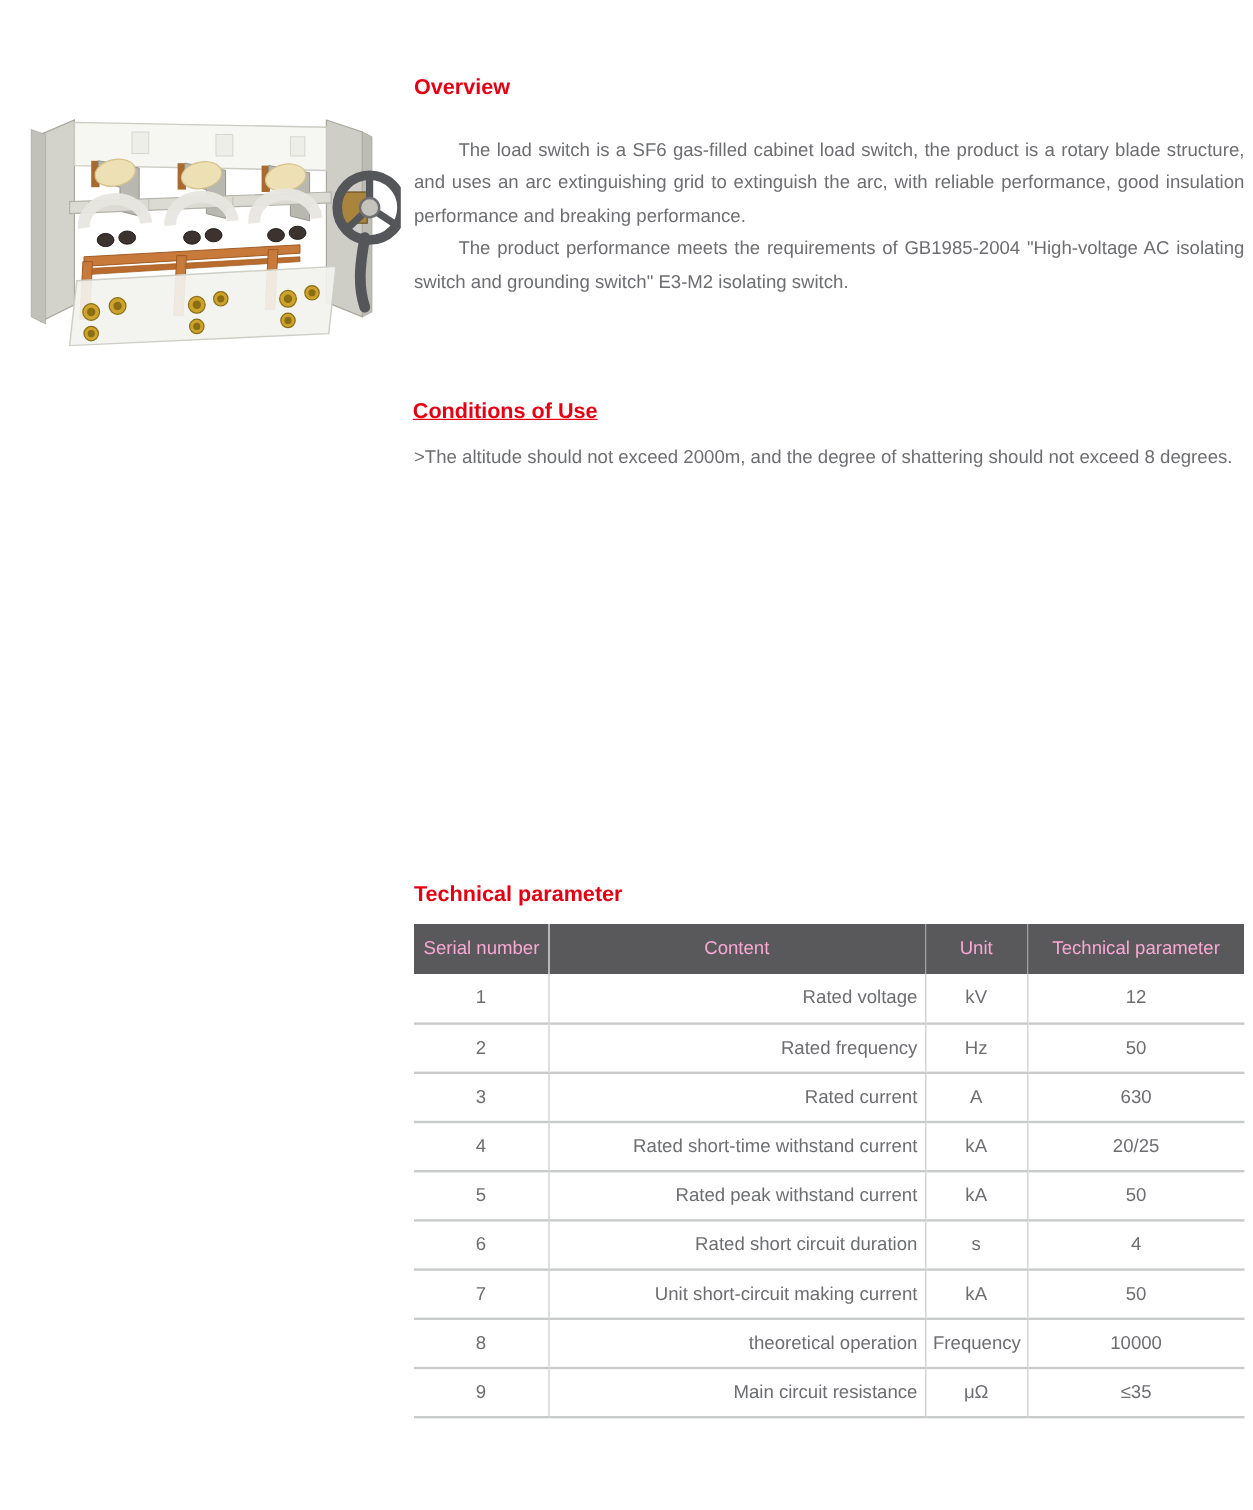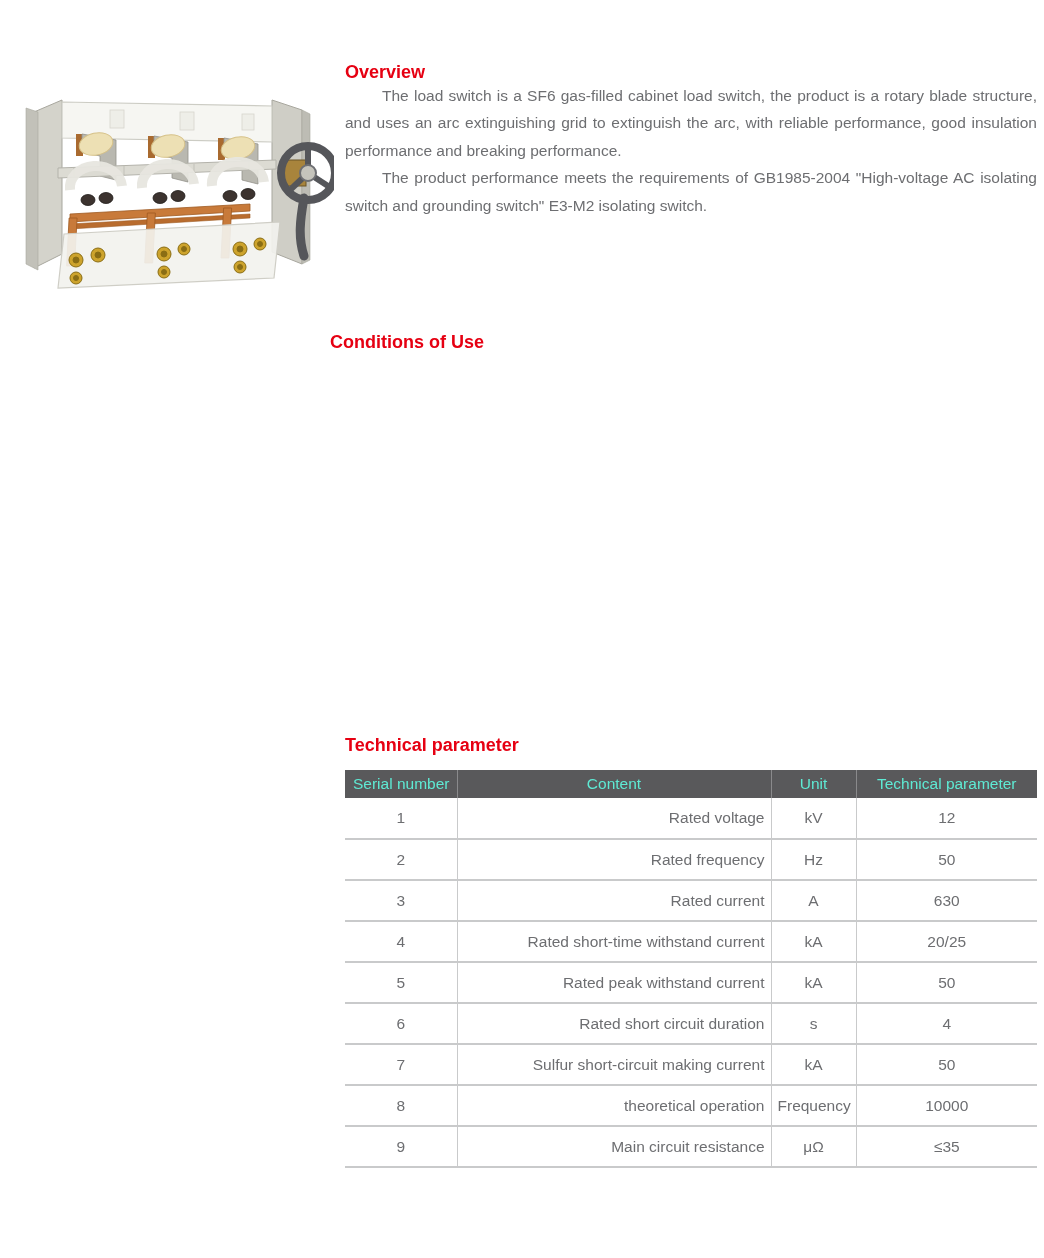--- a/index.html
+++ b/index.html
@@ -48,24 +48,24 @@
     table-layout: fixed;
     font-size: 15.5px;
     color: #6d6e71;
   }
   .tech-table col.col0 { width: 112px; }
   .tech-table col.col1 { width: 314px; }
   .tech-table col.col2 { width: 85px; }
   .tech-table col.col3 { width: 181px; }
   .tech-table thead th {
     background: #59595b;
-    color: #5eead4;
+    color: #f9a8d4;
     font-weight: normal;
     font-size: 15.5px;
-    height: 28px;
+    height: 42px;
     padding: 0 8px;
     border-left: 1px solid #8a8a8c;
     text-align: center;
     white-space: nowrap;
     overflow: hidden;
   }
   .tech-table thead th:first-child { border-left: none; }
   .tech-table thead th.h0 { text-align: left; }
   .tech-table thead th.h1 { text-align: center; }
   .tech-table tbody td {
@@ -164,27 +164,28 @@
     <circle cx="294" cy="125" r="27" fill="none" stroke="#55565a" stroke-width="8"></circle>
     <line x1="294" y1="125" x2="294" y2="100" stroke="#55565a" stroke-width="6"></line>
     <line x1="294" y1="125" x2="314" y2="138" stroke="#55565a" stroke-width="6"></line>
     <line x1="294" y1="125" x2="276" y2="142" stroke="#55565a" stroke-width="6"></line>
     <circle cx="294" cy="125" r="8" fill="#c5c4bc" stroke="#6e6f73" stroke-width="2"></circle>
     <path d="M290,150 C286,172 284,190 290,208" fill="none" stroke="#55565a" stroke-width="9" stroke-linecap="round"></path>
   </svg>
 </div>
 
 <h2 class="abs section-title" style="left:345px; top:58px;">Overview</h2>
-<div class="abs bodytext" style="left:345px; top:82px;">
+<div class="abs bodytext" style="left:345px; top:112px;">
   <p class="indent">The load switch is a SF6 gas-filled cabinet load switch, the product is a rotary blade structure, and uses an arc extinguishing grid to extinguish the arc, with reliable performance, good insulation performance and breaking performance.</p>
   <p class="indent">The product performance meets the requirements of GB1985-2004 "High-voltage AC isolating switch and grounding switch" E3-M2 isolating switch.</p>
 </div>
 
-<h2 class="abs section-title" style="left:330px; top:328px;">Conditions of Use</h2>
+<h2 class="abs section-title" style="left:344px; top:328px;text-decoration:underline;">Conditions of Use</h2>
 <div class="abs bodytext" style="left:345px; top:368px;">
+  <p>&gt;The altitude should not exceed 2000m, and the degree of shattering should not exceed 8 degrees.</p>
 </div>
 
 <h2 class="abs section-title" style="left:345px; top:731px;">Technical parameter</h2>
 
 <table class="abs tech-table" style="left:345px; top:770px;">
   <colgroup>
     <col class="col0">
       <col class="col1">
       <col class="col2">
       <col class="col3">
@@ -229,21 +230,21 @@
         <td class="c3">50</td>
       </tr>
       <tr>
         <td class="c0">6</td>
         <td class="c1">Rated short circuit duration</td>
         <td class="c2">s</td>
         <td class="c3">4</td>
       </tr>
       <tr>
         <td class="c0">7</td>
-        <td class="c1">Sulfur short-circuit making current</td>
+        <td class="c1">Unit short-circuit making current</td>
         <td class="c2">kA</td>
         <td class="c3">50</td>
       </tr>
       <tr>
         <td class="c0">8</td>
         <td class="c1">theoretical operation</td>
         <td class="c2">Frequency</td>
         <td class="c3">10000</td>
       </tr>
       <tr>

